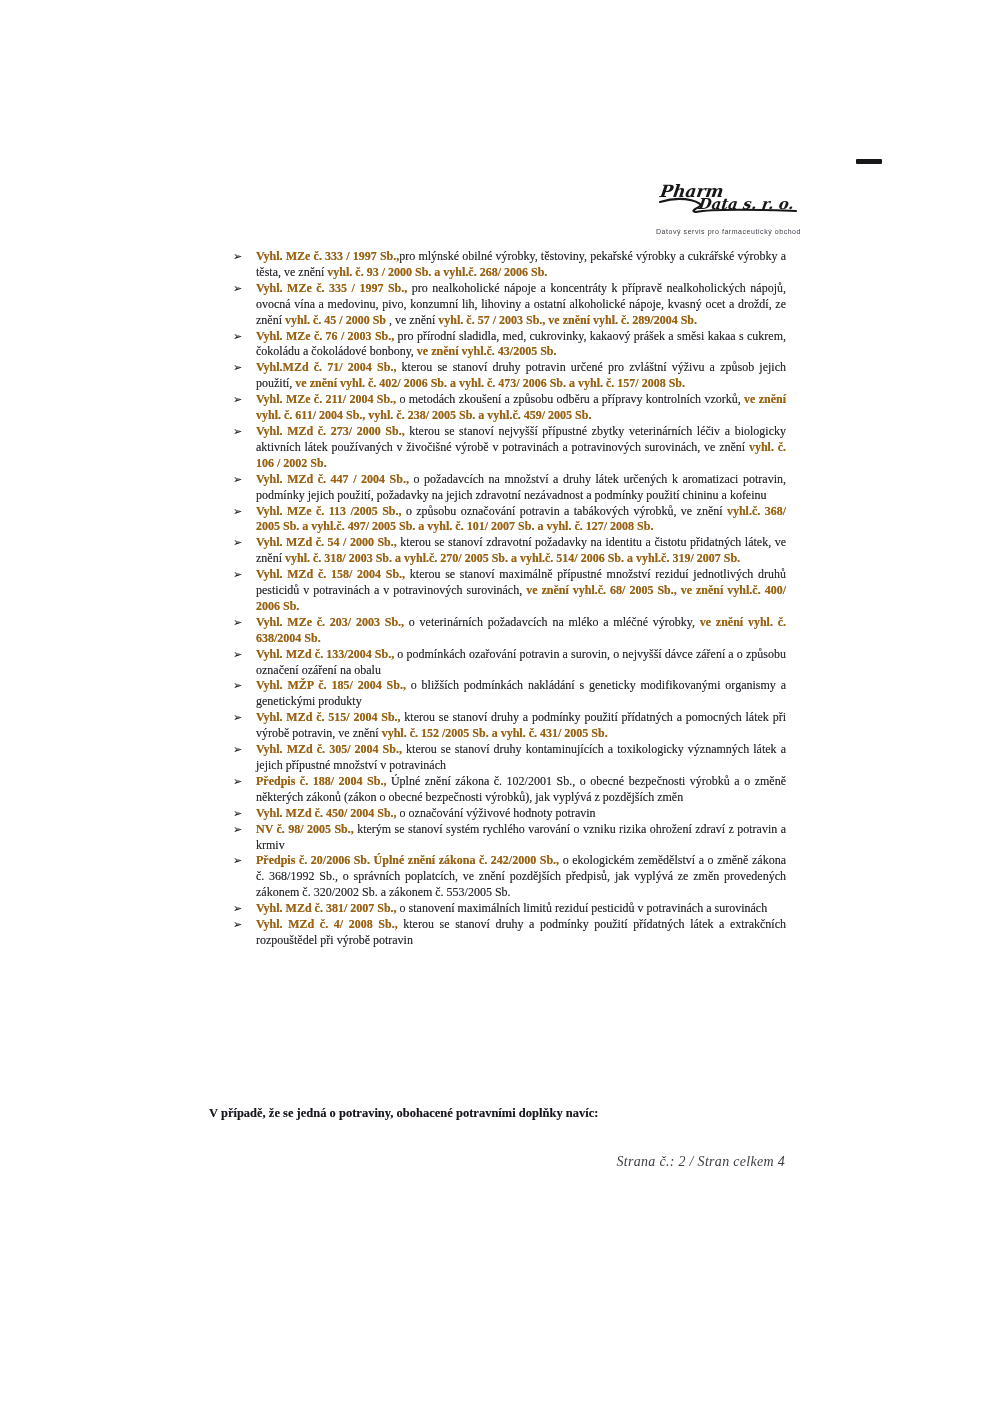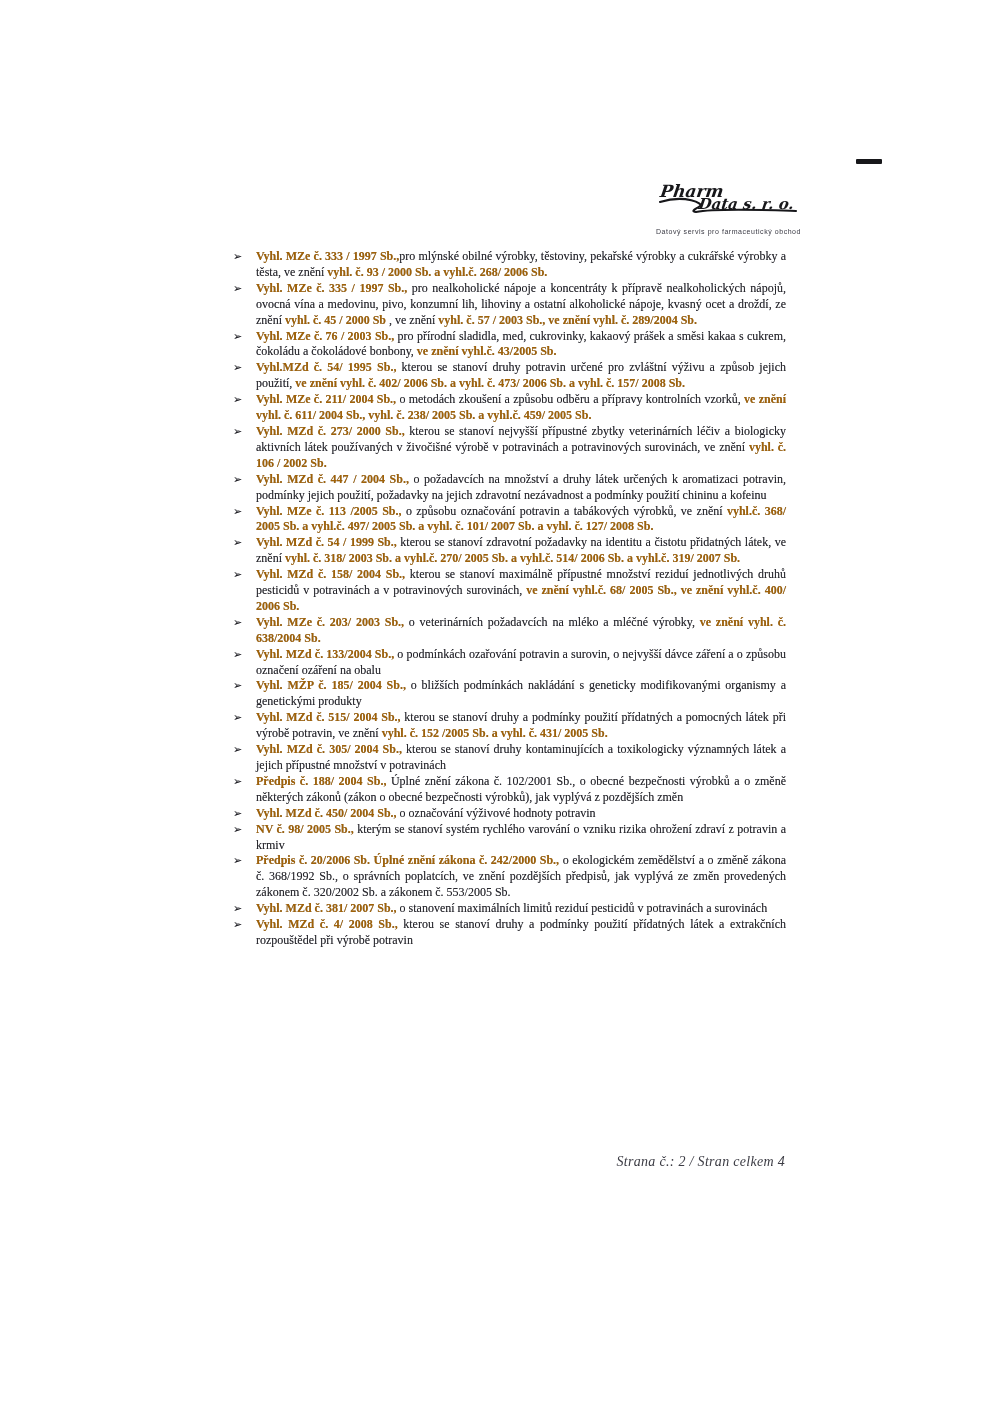--- a/index.html
+++ b/index.html
@@ -73,37 +73,38 @@
       <text x="46" y="29" font-family="DejaVu Serif, Liberation Serif, serif" font-size="15" font-style="italic" font-weight="bold" fill="#17171a" transform="skewX(-8)">Data s. r. o.</text>
     </svg>
     <div class="logo-tagline">Datový servis pro farmaceutický obchod</div>
   </div>
 
   <div class="content">
     <ul class="reg-list">
         <li class="reg-item"><span class="bullet">➢</span><span class="seg bold">Vyhl. MZe č. 333 / 1997 Sb.,</span><span class="seg">pro mlýnské obilné výrobky, těstoviny, pekařské výrobky a cukrářské výrobky a těsta, ve znění </span><span class="seg bold">vyhl. č. 93 / 2000 Sb. a vyhl.č. 268/ 2006 Sb.</span></li>
         <li class="reg-item"><span class="bullet">➢</span><span class="seg bold">Vyhl. MZe č. 335 / 1997 Sb., </span><span class="seg">pro nealkoholické nápoje a koncentráty k přípravě nealkoholických nápojů, ovocná vína a medovinu, pivo, konzumní lih, lihoviny a ostatní alkoholické nápoje, kvasný ocet a droždí, ze znění </span><span class="seg bold">vyhl. č. 45 / 2000 Sb</span><span class="seg"> , ve znění </span><span class="seg bold">vyhl. č. 57 / 2003 Sb., ve znění vyhl. č. 289/2004 Sb.</span></li>
         <li class="reg-item"><span class="bullet">➢</span><span class="seg bold">Vyhl. MZe č. 76 / 2003 Sb., </span><span class="seg">pro přírodní sladidla, med, cukrovinky, kakaový prášek a směsi kakaa s cukrem, čokoládu a čokoládové bonbony, </span><span class="seg bold">ve znění vyhl.č. 43/2005 Sb.</span></li>
-        <li class="reg-item"><span class="bullet">➢</span><span class="seg bold">Vyhl.MZd č. 54/ 1995 Sb., </span><span class="seg">kterou se stanoví druhy potravin určené pro zvláštní výživu a způsob jejich použití, </span><span class="seg bold">ve znění vyhl. č. 402/ 2006 Sb. a vyhl. č. 473/ 2006 Sb. a  vyhl.  č. 157/ 2008 Sb.</span></li>
+        <li class="reg-item"><span class="bullet">➢</span><span class="seg bold">Vyhl.MZd č. 71/ 2004 Sb., </span><span class="seg">kterou se stanoví druhy potravin určené pro zvláštní výživu a způsob jejich použití, </span><span class="seg bold">ve znění vyhl. č. 402/ 2006 Sb. a vyhl. č. 473/ 2006 Sb. a  vyhl.  č. 157/ 2008 Sb.</span></li>
         <li class="reg-item"><span class="bullet">➢</span><span class="seg bold">Vyhl. MZe č. 211/ 2004 Sb., </span><span class="seg">o metodách zkoušení a způsobu odběru a přípravy kontrolních vzorků, </span><span class="seg bold">ve znění vyhl. č. 611/ 2004 Sb., vyhl. č. 238/ 2005 Sb. a vyhl.č. 459/ 2005 Sb.</span></li>
         <li class="reg-item"><span class="bullet">➢</span><span class="seg bold">Vyhl. MZd č. 273/ 2000 Sb., </span><span class="seg">kterou se stanoví nejvyšší přípustné zbytky veterinárních léčiv a biologicky aktivních látek používaných v živočišné výrobě v potravinách a potravinových surovinách, ve znění </span><span class="seg bold">vyhl. č. 106 / 2002 Sb.</span></li>
         <li class="reg-item"><span class="bullet">➢</span><span class="seg bold">Vyhl. MZd č. 447 / 2004 Sb., </span><span class="seg">o požadavcích na množství a druhy látek určených k aromatizaci potravin, podmínky jejich použití, požadavky na jejich zdravotní nezávadnost a podmínky použití chininu a kofeinu</span></li>
         <li class="reg-item"><span class="bullet">➢</span><span class="seg bold">Vyhl. MZe č. 113 /2005 Sb., </span><span class="seg">o způsobu označování potravin a tabákových výrobků, ve znění </span><span class="seg bold">vyhl.č. 368/ 2005 Sb. a vyhl.č. 497/ 2005 Sb. a vyhl. č. 101/ 2007 Sb. a vyhl. č. 127/ 2008 Sb.</span></li>
-        <li class="reg-item"><span class="bullet">➢</span><span class="seg bold">Vyhl. MZd č. 54 / 1999 Sb., </span><span class="seg">kterou se stanoví zdravotní požadavky na identitu a čistotu přidatných látek, ve znění </span><span class="seg bold">vyhl. č. 318/ 2003 Sb. a vyhl.č. 270/ 2005 Sb. a vyhl.č. 514/ 2006 Sb. a vyhl.č. 319/ 2007 Sb.</span></li>
+        <li class="reg-item"><span class="bullet">➢</span><span class="seg bold">Vyhl. MZd č. 54 / 2000 Sb., </span><span class="seg">kterou se stanoví zdravotní požadavky na identitu a čistotu přidatných látek, ve znění </span><span class="seg bold">vyhl. č. 318/ 2003 Sb. a vyhl.č. 270/ 2005 Sb. a vyhl.č. 514/ 2006 Sb. a vyhl.č. 319/ 2007 Sb.</span></li>
         <li class="reg-item"><span class="bullet">➢</span><span class="seg bold">Vyhl. MZd č. 158/ 2004 Sb., </span><span class="seg">kterou se stanoví maximálně přípustné množství reziduí jednotlivých druhů pesticidů v potravinách a v potravinových surovinách, </span><span class="seg bold">ve znění vyhl.č. 68/ 2005 Sb., ve znění vyhl.č. 400/ 2006 Sb.</span></li>
         <li class="reg-item"><span class="bullet">➢</span><span class="seg bold">Vyhl. MZe č. 203/ 2003 Sb., </span><span class="seg">o veterinárních požadavcích na mléko a mléčné výrobky, </span><span class="seg bold">ve znění vyhl. č. 638/2004 Sb.</span></li>
         <li class="reg-item"><span class="bullet">➢</span><span class="seg bold">Vyhl. MZd č. 133/2004 Sb., </span><span class="seg">o podmínkách ozařování potravin a surovin, o nejvyšší dávce záření a o způsobu označení ozáření na obalu</span></li>
         <li class="reg-item"><span class="bullet">➢</span><span class="seg bold">Vyhl. MŽP č. 185/ 2004 Sb., </span><span class="seg">o bližších podmínkách nakládání s geneticky modifikovanými organismy a genetickými produkty</span></li>
         <li class="reg-item"><span class="bullet">➢</span><span class="seg bold">Vyhl. MZd č. 515/ 2004 Sb., </span><span class="seg">kterou se stanoví druhy a podmínky použití přídatných a pomocných látek při výrobě potravin, ve znění </span><span class="seg bold">vyhl. č. 152 /2005 Sb. a vyhl. č. 431/ 2005 Sb.</span></li>
         <li class="reg-item"><span class="bullet">➢</span><span class="seg bold">Vyhl. MZd č. 305/ 2004 Sb., </span><span class="seg">kterou se stanoví druhy kontaminujících a toxikologicky významných látek a jejich přípustné množství v potravinách</span></li>
         <li class="reg-item"><span class="bullet">➢</span><span class="seg bold">Předpis č. 188/ 2004 Sb., </span><span class="seg">Úplné znění zákona č. 102/2001 Sb., o obecné bezpečnosti výrobků a o změně některých zákonů (zákon o obecné bezpečnosti výrobků), jak vyplývá z pozdějších změn</span></li>
         <li class="reg-item"><span class="bullet">➢</span><span class="seg bold">Vyhl. MZd č. 450/ 2004 Sb., </span><span class="seg">o označování výživové hodnoty potravin</span></li>
         <li class="reg-item"><span class="bullet">➢</span><span class="seg bold">NV č. 98/ 2005 Sb., </span><span class="seg">kterým se stanoví systém rychlého varování o vzniku rizika ohrožení zdraví z potravin a krmiv</span></li>
         <li class="reg-item"><span class="bullet">➢</span><span class="seg bold">Předpis č. 20/2006 Sb. Úplné znění zákona č. 242/2000 Sb., </span><span class="seg">o ekologickém zemědělství a o změně zákona č. 368/1992 Sb., o správních poplatcích, ve znění pozdějších předpisů, jak vyplývá ze změn provedených zákonem č. 320/2002 Sb. a zákonem č. 553/2005 Sb.</span></li>
         <li class="reg-item"><span class="bullet">➢</span><span class="seg bold">Vyhl. MZd č. 381/ 2007 Sb., </span><span class="seg">o stanovení maximálních limitů reziduí pesticidů v potravinách a surovinách</span></li>
         <li class="reg-item"><span class="bullet">➢</span><span class="seg bold">Vyhl. MZd č. 4/ 2008 Sb., </span><span class="seg">kterou se stanoví druhy a podmínky použití přídatných látek a extrakčních rozpouštědel při výrobě potravin</span></li>
       </ul>
   </div>
 
+  <div class="bottom-heading">V případě, že se jedná o potraviny, obohacené potravními doplňky navíc:</div>
 
   <div class="page-footer">Strana č.: 2 /  Stran celkem 4</div>
 
 </div>
 
 </body></html>

